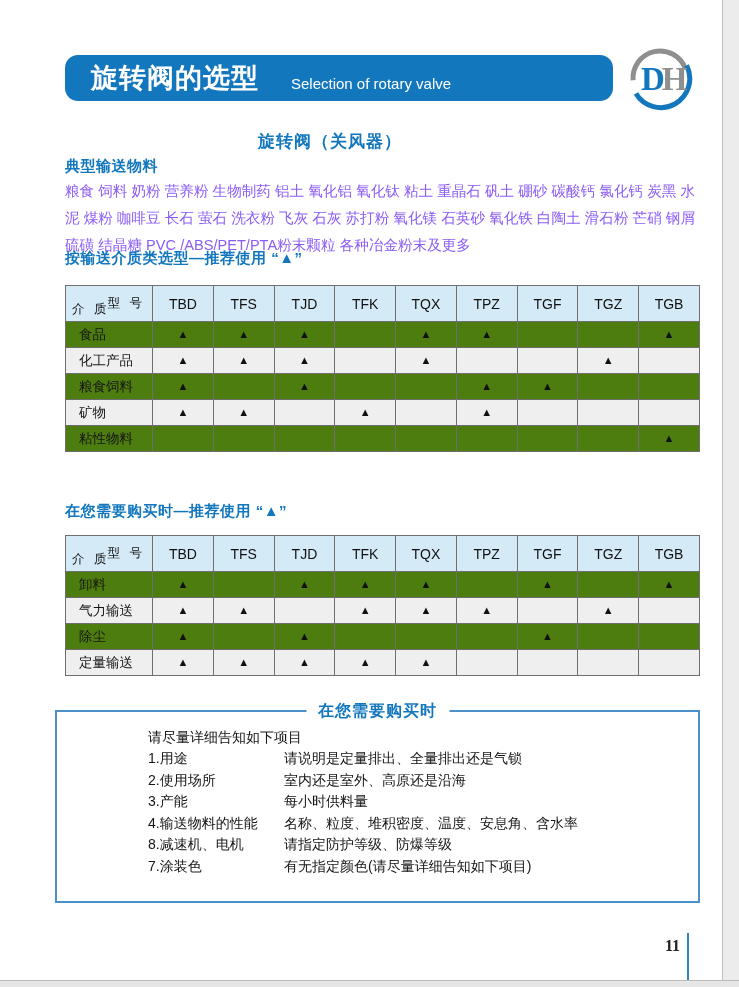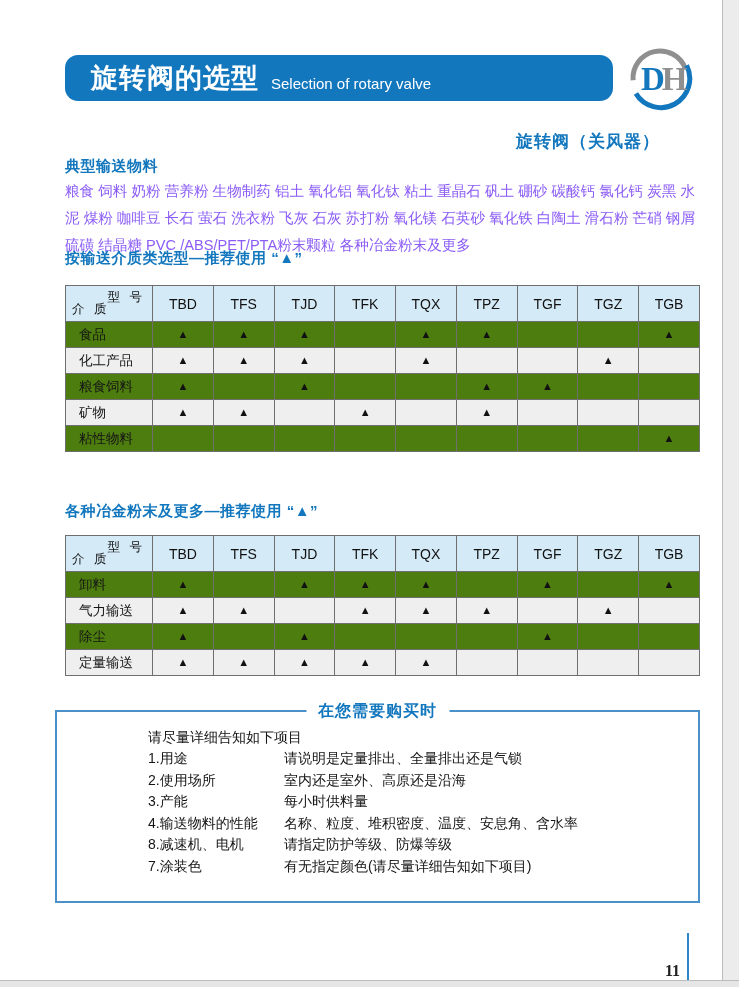--- a/index.html
+++ b/index.html
@@ -7,27 +7,27 @@
        font-family:"Liberation Sans","DejaVu Sans",sans-serif;color:#111;overflow:hidden;}
 
   
   .edge-right{position:absolute;left:722px;top:0;width:17px;height:987px;
               background:#ececec;border-left:1px solid #bcbcbc;}
   .edge-bottom{position:absolute;left:0;top:980px;width:739px;height:7px;
                background:#e6e6e6;border-top:1px solid #bcbcbc;}
 
   
   .banner{position:absolute;left:65px;top:55px;width:548px;height:46px;
-          background:#1377be;border-radius:13px;display:flex;align-items:center;}
+          background:#1377be;border-radius:13px;display:flex;align-items:center;gap:20px;}
   .banner-zh{color:#fff;font-size:27px;font-weight:bold;margin-left:26px;letter-spacing:1px;line-height:1;}
   .banner-en{color:#fff;font-size:15px;margin-left:12px;margin-top:10px;line-height:1;}
 
   .logo{position:absolute;left:620px;top:45px;width:80px;height:66px;}
 
-  .doc-title{position:absolute;left:0;top:130px;width:660px;text-align:right;
+  .doc-title{position:absolute;left:0;top:130px;width:660px;text-align:center;
              color:#1377be;font-size:17px;font-weight:bold;letter-spacing:1px;}
 
   .sec-h{position:absolute;left:65px;color:#1377be;font-size:15px;font-weight:bold;letter-spacing:.5px;}
   .h-materials{top:157px;}
   .h-table1{top:249px;}
   .h-table2{top:502px;}
 
   .materials-text{position:absolute;left:65px;top:178px;width:637px;
                   font-size:14.6px;line-height:27px;color:#8b5cf6;}
 
@@ -37,38 +37,38 @@
   .seltable th,.seltable td{border:1px solid #6f6f6f;padding:0;}
   .seltable thead th{background:#d5eaf7;height:35px;font-size:14px;font-weight:normal;color:#111;text-align:center;}
   .seltable tbody tr{height:26px;background:#4d7c0f;}
   .seltable tbody tr:nth-child(even){background:#efefef;}
   .seltable td.rowlabel{font-size:13.5px;text-align:left;padding-left:13px;color:#151515;}
   .seltable td.mark{text-align:center;font-size:11px;color:#111;line-height:1;}
   th.corner{position:relative;
      background-image:linear-gradient(to bottom right,
         transparent calc(50% - 0.7px), #6f6f6f calc(50% - 0.7px),
         #6f6f6f calc(50% + 0.7px), transparent calc(50% + 0.7px));}
-  th.corner .c-top{position:absolute;top:3px;right:7px;font-size:12.5px;letter-spacing:3px;}
+  th.corner .c-top{position:absolute;top:9px;right:7px;font-size:12.5px;letter-spacing:3px;}
   th.corner .c-bot{position:absolute;bottom:3px;left:6px;font-size:12.5px;letter-spacing:3px;}
 
   
   .buybox{position:absolute;left:55px;top:710px;width:641px;height:189px;
           border:2px solid #4b90c9;background:#fff;}
   .buybox-title{position:absolute;top:-11px;left:50%;transform:translateX(-50%);
           background:#fff;padding:0 12px;color:#1377be;font-size:16px;font-weight:bold;
           white-space:nowrap;letter-spacing:1px;}
   .buybox-content{margin:15px 0 0 91px;}
   .buyrow{display:flex;align-items:center;height:21.5px;font-size:14px;color:#151515;}
   .buyrow .lbl{min-width:136px;flex-shrink:0;}
   .buyrow .val{white-space:nowrap;}
 
   
   .pageno{position:absolute;left:648px;top:937px;width:32px;text-align:right;
           font-family:"Liberation Serif","DejaVu Serif",serif;font-weight:bold;
-          font-size:16px;color:#222;margin-top:25px;}
+          font-size:16px;color:#222;}
   .pageline{position:absolute;left:687px;top:933px;width:2px;height:48px;background:#2e86c8;}
 </style>
 </head>
 <body>
 
 <div class="banner">
   <span class="banner-zh">旋转阀的选型</span>
   <span class="banner-en">Selection of rotary valve</span>
 </div>
 
@@ -171,21 +171,21 @@
         <td class="mark"></td>
         <td class="mark"></td>
         <td class="mark"></td>
         <td class="mark"></td>
         <td class="mark"></td>
         <td class="mark">▲</td>
       </tr>
     </tbody>
   </table>
 
-<div class="sec-h h-table2">各种冶金粉末及更多—推荐使用 “▲”</div>
+<div class="sec-h h-table2">在您需要购买时—推荐使用 “▲”</div>
 <table class="seltable t2">
     <colgroup>
       <col style="width: 87px;">
       <col>
       <col>
       <col>
       <col>
       <col>
       <col>
       <col>

